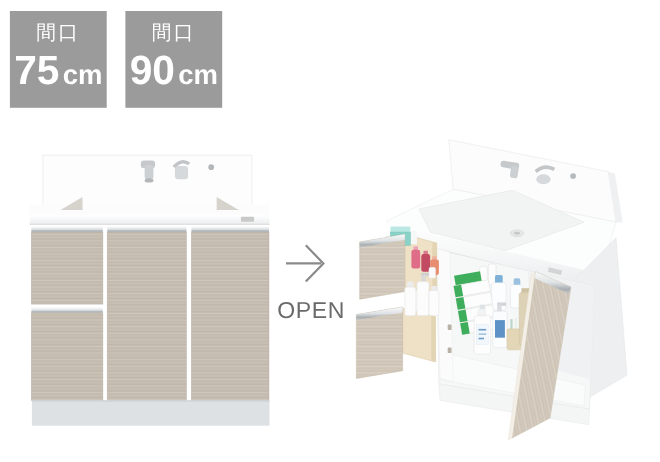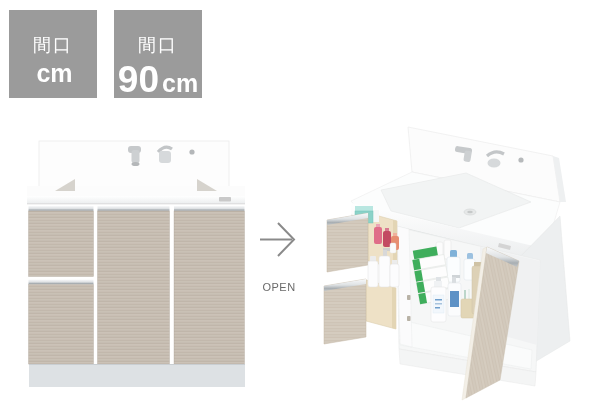--- a/index.html
+++ b/index.html
@@ -4,47 +4,48 @@
 <style>
   html,body{margin:0;padding:0;background:#fff;}
   .stage{
     position:relative;width:600px;height:420px;background:var(--background,#fff);
     font-family:"Liberation Sans","DejaVu Sans",sans-serif;overflow:hidden;
   }
   
   .badge{
     position:absolute;top:10px;width:88px;height:88px;
     background:var(--badge-bg,#9b9b9b);color:var(--badge-text,#fff);
-    display:flex;flex-direction:column;align-items:center;box-sizing:border-box;padding-top:26px;
+    display:flex;flex-direction:column;align-items:center;box-sizing:border-box;padding-top:10px;
   }
   .badge--75{left:9px;}
   .badge--90{left:114px;}
   .badge .jp{font-size:18px;line-height:1;letter-spacing:2px;font-weight:500;}
   .badge .num-row{display:flex;align-items:baseline;margin-top:7px;}
   .badge .num{font-size:37px;font-weight:bold;line-height:1;letter-spacing:0;}
   .badge .unit{font-size:25px;font-weight:bold;line-height:1;margin-left:3px;}
   
   .photo{position:absolute;}
   .photo--closed{left:25px;top:138px;}
   .photo--open{left:303px;top:110px;}
   
   .arrow-wrap{position:absolute;left:259px;top:220px;width:40px;height:40px;}
   .open-label{
-    position:absolute;left:252px;top:281px;width:54px;text-align:center;
-    font-size:11px;letter-spacing:.5px;color:var(--open-label,#6a6a6a);
+    position:absolute;left:252px;top:271px;width:54px;text-align:center;
+    font-size:21px;letter-spacing:.5px;color:var(--open-label,#6a6a6a);
   }
 </style>
 </head>
 <body>
 
 <div class="stage">
 
   <div class="badge badge--75">
     <span class="jp">間口</span>
     <span class="num-row">
+      <span class="num">75</span>
       <span class="unit">cm</span>
     </span>
   </div>
 
   <div class="badge badge--90">
     <span class="jp">間口</span>
     <span class="num-row">
       <span class="num">90</span>
       <span class="unit">cm</span>
     </span>

